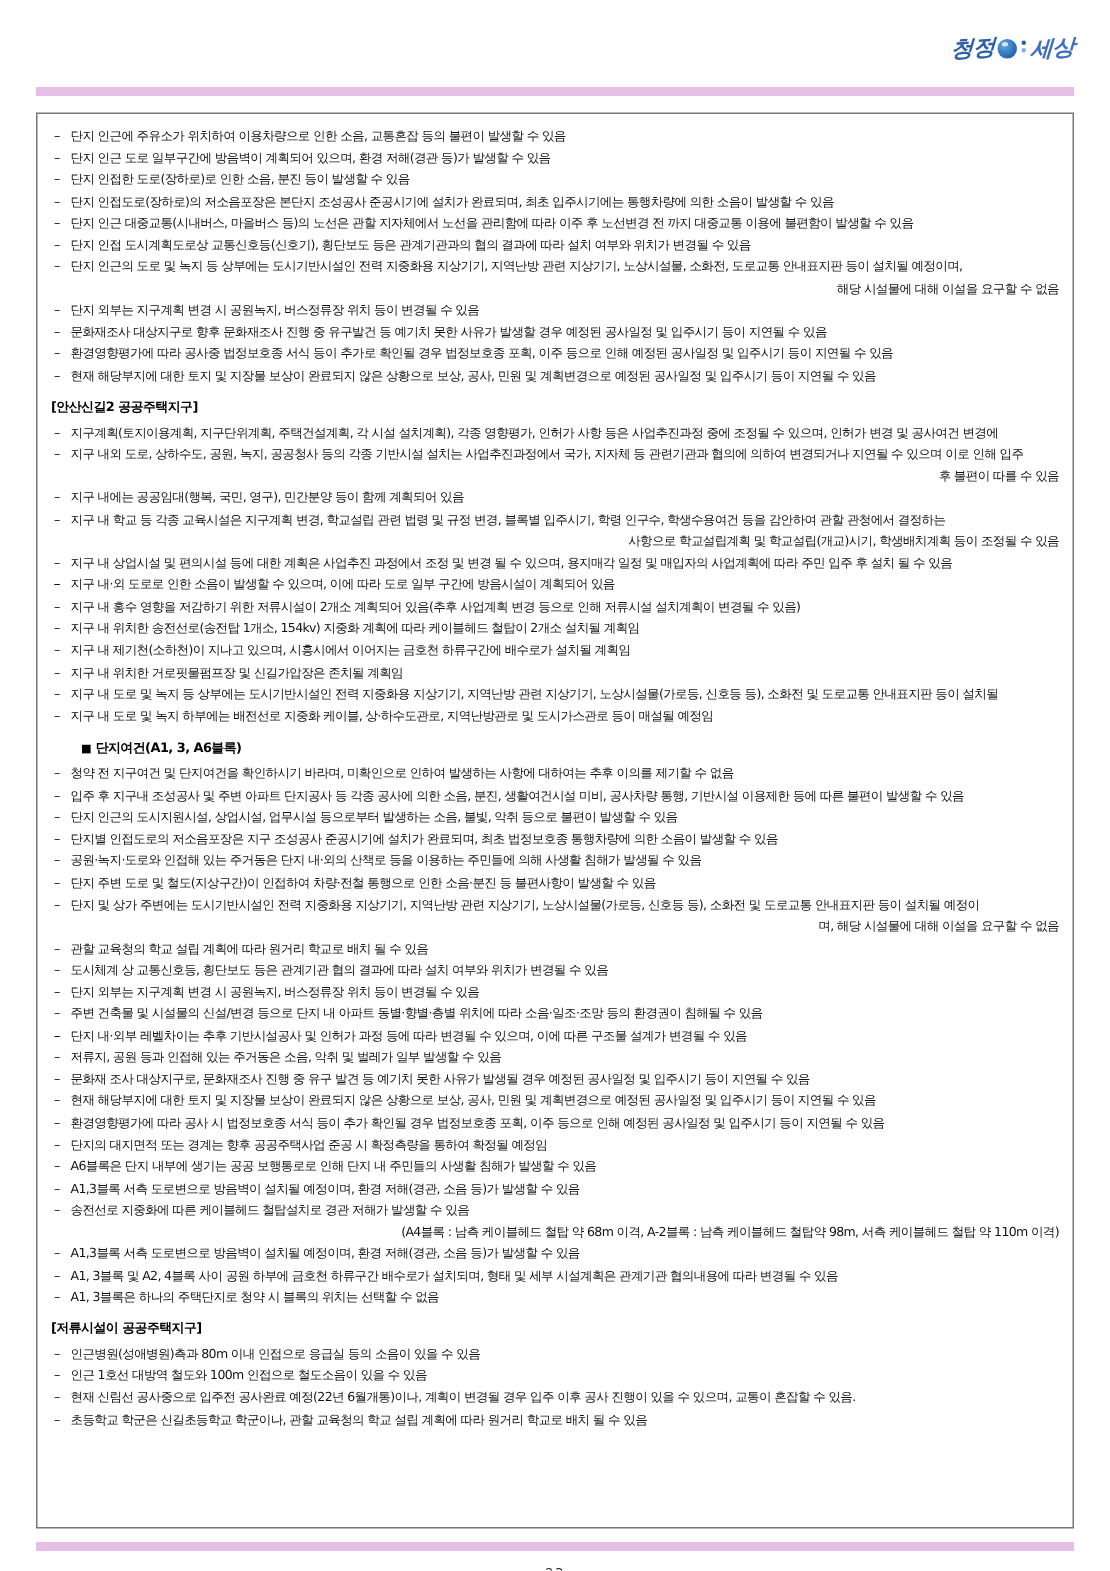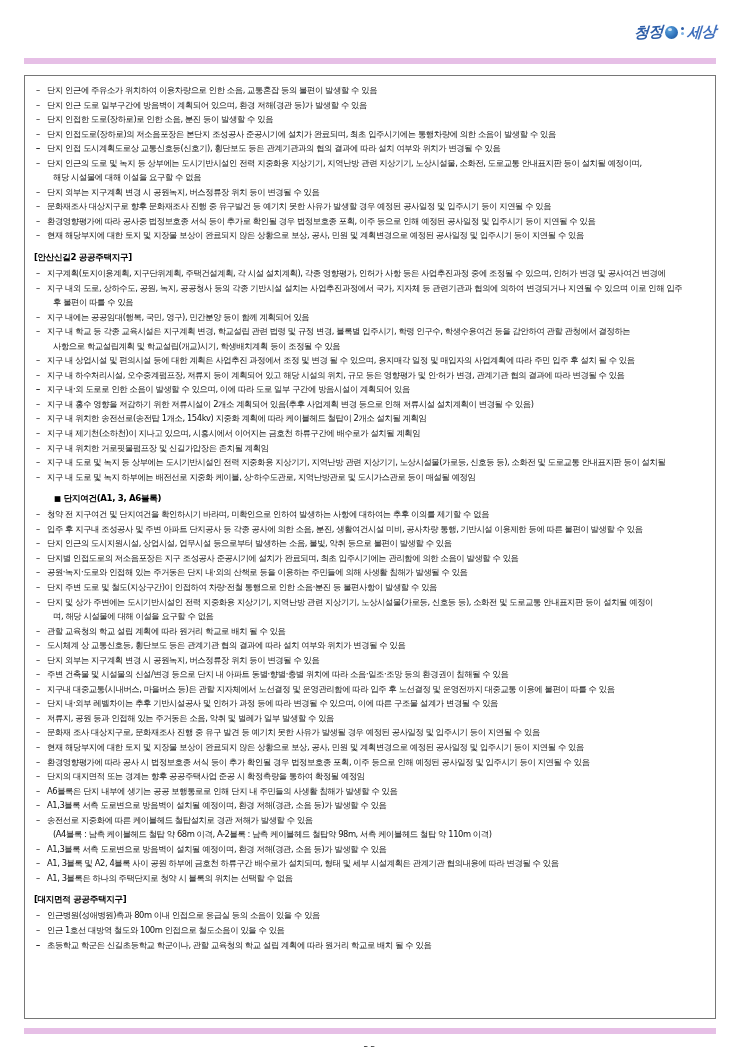--- a/index.html
+++ b/index.html
@@ -138,20 +138,21 @@
     text-indent: 0;
     word-break: keep-all;
   }
   ul.items li .dash {
     position: absolute;
     left: 2px;
     top: 0;
   }
   ul.items li.cont {
     padding-left: 19px;
+    text-align: right;
   }
 
   
   .footer {
     text-align: center;
     font-size: 9px;
     color: #222;
     margin-top: 11px;
     letter-spacing: 1px;
     font-family: "DejaVu Sans", "Liberation Sans", sans-serif;
@@ -176,88 +177,88 @@
 
   <div class="rule-pink top"></div>
 
   <div class="content-box" id="content-box">
       <div class="block">
         <ul class="items">
           <li class=""><span class="dash">–</span><span>단지 인근에 주유소가 위치하여 이용차량으로 인한 소음, 교통혼잡 등의 불편이 발생할 수 있음</span></li>
           <li class=""><span class="dash">–</span><span>단지 인근 도로 일부구간에 방음벽이 계획되어 있으며, 환경 저해(경관 등)가 발생할 수 있음</span></li>
           <li class=""><span class="dash">–</span><span>단지 인접한 도로(장하로)로 인한 소음, 분진 등이 발생할 수 있음</span></li>
           <li class=""><span class="dash">–</span><span>단지 인접도로(장하로)의 저소음포장은 본단지 조성공사 준공시기에 설치가 완료되며, 최초 입주시기에는 통행차량에 의한 소음이 발생할 수 있음</span></li>
-          <li class=""><span class="dash">–</span></li>
+          <li class=""><span class="dash">–</span><span>단지 인근 대중교통(시내버스, 마을버스 등)의 노선은 관할 지자체에서 노선을 관리함에 따라 이주 후 노선변경 전 까지 대중교통 이용에 불편함이 발생할 수 있음</span></li>
           <li class=""><span class="dash">–</span><span>단지 인접 도시계획도로상 교통신호등(신호기), 횡단보도 등은 관계기관과의 협의 결과에 따라 설치 여부와 위치가 변경될 수 있음</span></li>
           <li class=""><span class="dash">–</span><span>단지 인근의 도로 및 녹지 등 상부에는 도시기반시설인 전력 지중화용 지상기기, 지역난방 관련 지상기기, 노상시설물, 소화전, 도로교통 안내표지판 등이 설치될 예정이며,</span></li>
           <li class="cont"><span>해당 시설물에 대해 이설을 요구할 수 없음</span></li>
           <li class=""><span class="dash">–</span><span>단지 외부는 지구계획 변경 시 공원녹지, 버스정류장 위치 등이 변경될 수 있음</span></li>
           <li class=""><span class="dash">–</span><span>문화재조사 대상지구로 향후 문화재조사 진행 중 유구발건 등 예기치 못한 사유가 발생할 경우 예정된 공사일정 및 입주시기 등이 지연될 수 있음</span></li>
           <li class=""><span class="dash">–</span><span>환경영향평가에 따라 공사중 법정보호종 서식 등이 추가로 확인될 경우 법정보호종 포획, 이주 등으로 인해 예정된 공사일정 및 입주시기 등이 지연될 수 있음</span></li>
           <li class=""><span class="dash">–</span><span>현재 해당부지에 대한 토지 및 지장물 보상이 완료되지 않은 상황으로 보상, 공사, 민원 및 계획변경으로 예정된 공사일정 및 입주시기 등이 지연될 수 있음</span></li>
         </ul>
       </div>
       <div class="block">
         <div class="section-title"><span>[안산신길2 공공주택지구]</span></div>
         <ul class="items">
           <li class=""><span class="dash">–</span><span>지구계획(토지이용계획, 지구단위계획, 주택건설계획, 각 시설 설치계획), 각종 영향평가, 인허가 사항 등은 사업추진과정 중에 조정될 수 있으며, 인허가 변경 및 공사여건 변경에</span></li>
           <li class=""><span class="dash">–</span><span>지구 내외 도로, 상하수도, 공원, 녹지, 공공청사 등의 각종 기반시설 설치는 사업추진과정에서 국가, 지자체 등 관련기관과 협의에 의하여 변경되거나 지연될 수 있으며 이로 인해 입주</span></li>
           <li class="cont"><span>후 불편이 따를 수 있음</span></li>
           <li class=""><span class="dash">–</span><span>지구 내에는 공공임대(행복, 국민, 영구), 민간분양 등이 함께 계획되어 있음</span></li>
           <li class=""><span class="dash">–</span><span>지구 내 학교 등 각종 교육시설은 지구계획 변경, 학교설립 관련 법령 및 규정 변경, 블록별 입주시기, 학령 인구수, 학생수용여건 등을 감안하여 관할 관청에서 결정하는</span></li>
           <li class="cont"><span>사항으로 학교설립계획 및 학교설립(개교)시기, 학생배치계획 등이 조정될 수 있음</span></li>
           <li class=""><span class="dash">–</span><span>지구 내 상업시설 및 편의시설 등에 대한 계획은 사업추진 과정에서 조정 및 변경 될 수 있으며, 용지매각 일정 및 매입자의 사업계획에 따라 주민 입주 후 설치 될 수 있음</span></li>
-          <li class=""><span class="dash">–</span><span>지구 내 하수처리시설, 오수중계펌프장, 저류지 등이 계획되어 있고 해당 시설의 위치, 규모 등은 영향평가 및 인·허가 변경, 관계기관 협의 결과에 따라 변경될 수 있음</span></li>
+          <li class=""><span class="dash">–</span></li>
           <li class=""><span class="dash">–</span></li>
           <li class=""><span class="dash">–</span><span>지구 내·외 도로로 인한 소음이 발생할 수 있으며, 이에 따라 도로 일부 구간에 방음시설이 계획되어 있음</span></li>
           <li class=""><span class="dash">–</span><span>지구 내 홍수 영향을 저감하기 위한 저류시설이 2개소 계획되어 있음(추후 사업계획 변경 등으로 인해 저류시설 설치계획이 변경될 수 있음)</span></li>
           <li class=""><span class="dash">–</span><span>지구 내 위치한 송전선로(송전탑 1개소, 154kv) 지중화 계획에 따라 케이블헤드 철탑이 2개소 설치될 계획임</span></li>
           <li class=""><span class="dash">–</span><span>지구 내 제기천(소하천)이 지나고 있으며, 시흥시에서 이어지는 금호천 하류구간에 배수로가 설치될 계획임</span></li>
           <li class=""><span class="dash">–</span><span>지구 내 위치한 거로핏물펌프장 및 신길가압장은 존치될 계획임</span></li>
           <li class=""><span class="dash">–</span><span>지구 내 도로 및 녹지 등 상부에는 도시기반시설인 전력 지중화용 지상기기, 지역난방 관련 지상기기, 노상시설물(가로등, 신호등 등), 소화전 및 도로교통 안내표지판 등이 설치될</span></li>
           <li class=""><span class="dash">–</span><span>지구 내 도로 및 녹지 하부에는 배전선로 지중화 케이블, 상·하수도관로, 지역난방관로 및 도시가스관로 등이 매설될 예정임</span></li>
         </ul>
       </div>
       <div class="block">
         <div class="section-title sq"><span class="sqmark">■</span><span>단지여건(A1, 3, A6블록)</span></div>
         <ul class="items">
           <li class=""><span class="dash">–</span><span>청약 전 지구여건 및 단지여건을 확인하시기 바라며, 미확인으로 인하여 발생하는 사항에 대하여는 추후 이의를 제기할 수 없음</span></li>
           <li class=""><span class="dash">–</span><span>입주 후 지구내 조성공사 및 주변 아파트 단지공사 등 각종 공사에 의한 소음, 분진, 생활여건시설 미비, 공사차량 통행, 기반시설 이용제한 등에 따른 불편이 발생할 수 있음</span></li>
           <li class=""><span class="dash">–</span><span>단지 인근의 도시지원시설, 상업시설, 업무시설 등으로부터 발생하는 소음, 불빛, 악취 등으로 불편이 발생할 수 있음</span></li>
-          <li class=""><span class="dash">–</span><span>단지별 인접도로의 저소음포장은 지구 조성공사 준공시기에 설치가 완료되며, 최초 입주시기에는 관리함에 의한 소음이 발생할 수 있음</span></li>
+          <li class=""><span class="dash">–</span><span>단지별 인접도로의 저소음포장은 지구 조성공사 준공시기에 설치가 완료되며, 최초 법정보호종 통행차량에 의한 소음이 발생할 수 있음</span></li>
           <li class=""><span class="dash">–</span><span>공원·녹지·도로와 인접해 있는 주거동은 단지 내·외의 산책로 등을 이용하는 주민들에 의해 사생활 침해가 발생될 수 있음</span></li>
           <li class=""><span class="dash">–</span><span>단지 주변 도로 및 철도(지상구간)이 인접하여 차량·전철 통행으로 인한 소음·분진 등 불편사항이 발생할 수 있음</span></li>
           <li class=""><span class="dash">–</span><span>단지 및 상가 주변에는 도시기반시설인 전력 지중화용 지상기기, 지역난방 관련 지상기기, 노상시설물(가로등, 신호등 등), 소화전 및 도로교통 안내표지판 등이 설치될 예정이</span></li>
           <li class="cont"><span>며, 해당 시설물에 대해 이설을 요구할 수 없음</span></li>
           <li class=""><span class="dash">–</span><span>관할 교육청의 학교 설립 계획에 따라 원거리 학교로 배치 될 수 있음</span></li>
           <li class=""><span class="dash">–</span><span>도시체계 상 교통신호등, 횡단보도 등은 관계기관 협의 결과에 따라 설치 여부와 위치가 변경될 수 있음</span></li>
           <li class=""><span class="dash">–</span><span>단지 외부는 지구계획 변경 시 공원녹지, 버스정류장 위치 등이 변경될 수 있음</span></li>
           <li class=""><span class="dash">–</span><span>주변 건축물 및 시설물의 신설/변경 등으로 단지 내 아파트 동별·향별·층별 위치에 따라 소음·일조·조망 등의 환경권이 침해될 수 있음</span></li>
-          <li class=""><span class="dash">–</span><span>지구내 대중교통(시내버스, 마을버스 등)은 관할 지자체에서 노선결정 및 운영관리함에 따라 입주 후 노선결정 및 운영전까지 대중교통 이용에 불편이 따를 수 있음</span></li>
+          <li class=""><span class="dash">–</span></li>
           <li class=""><span class="dash">–</span><span>단지 내·외부 레벨차이는 추후 기반시설공사 및 인허가 과정 등에 따라 변경될 수 있으며, 이에 따른 구조물 설계가 변경될 수 있음</span></li>
           <li class=""><span class="dash">–</span><span>저류지, 공원 등과 인접해 있는 주거동은 소음, 악취 및 벌레가 일부 발생할 수 있음</span></li>
           <li class=""><span class="dash">–</span><span>문화재 조사 대상지구로, 문화재조사 진행 중 유구 발견 등 예기치 못한 사유가 발생될 경우 예정된 공사일정 및 입주시기 등이 지연될 수 있음</span></li>
           <li class=""><span class="dash">–</span><span>현재 해당부지에 대한 토지 및 지장물 보상이 완료되지 않은 상황으로 보상, 공사, 민원 및 계획변경으로 예정된 공사일정 및 입주시기 등이 지연될 수 있음</span></li>
           <li class=""><span class="dash">–</span><span>환경영향평가에 따라 공사 시 법정보호종 서식 등이 추가 확인될 경우 법정보호종 포획, 이주 등으로 인해 예정된 공사일정 및 입주시기 등이 지연될 수 있음</span></li>
           <li class=""><span class="dash">–</span><span>단지의 대지면적 또는 경계는 향후 공공주택사업 준공 시 확정측량을 통하여 확정될 예정임</span></li>
           <li class=""><span class="dash">–</span><span>A6블록은 단지 내부에 생기는 공공 보행통로로 인해 단지 내 주민들의 사생활 침해가 발생할 수 있음</span></li>
           <li class=""><span class="dash">–</span><span>A1,3블록 서측 도로변으로 방음벽이 설치될 예정이며, 환경 저해(경관, 소음 등)가 발생할 수 있음</span></li>
           <li class=""><span class="dash">–</span><span>송전선로 지중화에 따른 케이블헤드 철탑설치로 경관 저해가 발생할 수 있음</span></li>
           <li class="cont"><span>(A4블록 : 남측 케이블헤드 철탑 약 68m 이격, A-2블록 : 남측 케이블헤드 철탑약 98m, 서측 케이블헤드 철탑 약 110m 이격)</span></li>
           <li class=""><span class="dash">–</span><span>A1,3블록 서측 도로변으로 방음벽이 설치될 예정이며, 환경 저해(경관, 소음 등)가 발생할 수 있음</span></li>
           <li class=""><span class="dash">–</span><span>A1, 3블록 및 A2, 4블록 사이 공원 하부에 금호천 하류구간 배수로가 설치되며, 형태 및 세부 시설계획은 관계기관 협의내용에 따라 변경될 수 있음</span></li>
           <li class=""><span class="dash">–</span><span>A1, 3블록은 하나의 주택단지로 청약 시 블록의 위치는 선택할 수 없음</span></li>
         </ul>
       </div>
       <div class="block">
-        <div class="section-title"><span>[대지면적 공공주택지구]</span></div>
+        <div class="section-title"><span>[저류시설이 공공주택지구]</span></div>
         <ul class="items">
           <li class=""><span class="dash">–</span><span>인근병원(성애병원)측과 80m 이내 인접으로 응급실 등의 소음이 있을 수 있음</span></li>
           <li class=""><span class="dash">–</span><span>인근 1호선 대방역 철도와 100m 인접으로 철도소음이 있을 수 있음</span></li>
-          <li class=""><span class="dash">–</span></li>
+          <li class=""><span class="dash">–</span><span>현재 신림선 공사중으로 입주전 공사완료 예정(22년 6월개통)이나, 계획이 변경될 경우 입주 이후 공사 진행이 있을 수 있으며, 교통이 혼잡할 수 있음.</span></li>
           <li class=""><span class="dash">–</span><span>초등학교 학군은 신길초등학교 학군이나, 관할 교육청의 학교 설립 계획에 따라 원거리 학교로 배치 될 수 있음</span></li>
         </ul>
       </div>
     </div>
 
   <div class="rule-pink bottom"></div>
 
   <div class="footer">- 23 -</div>
 
 </div>

